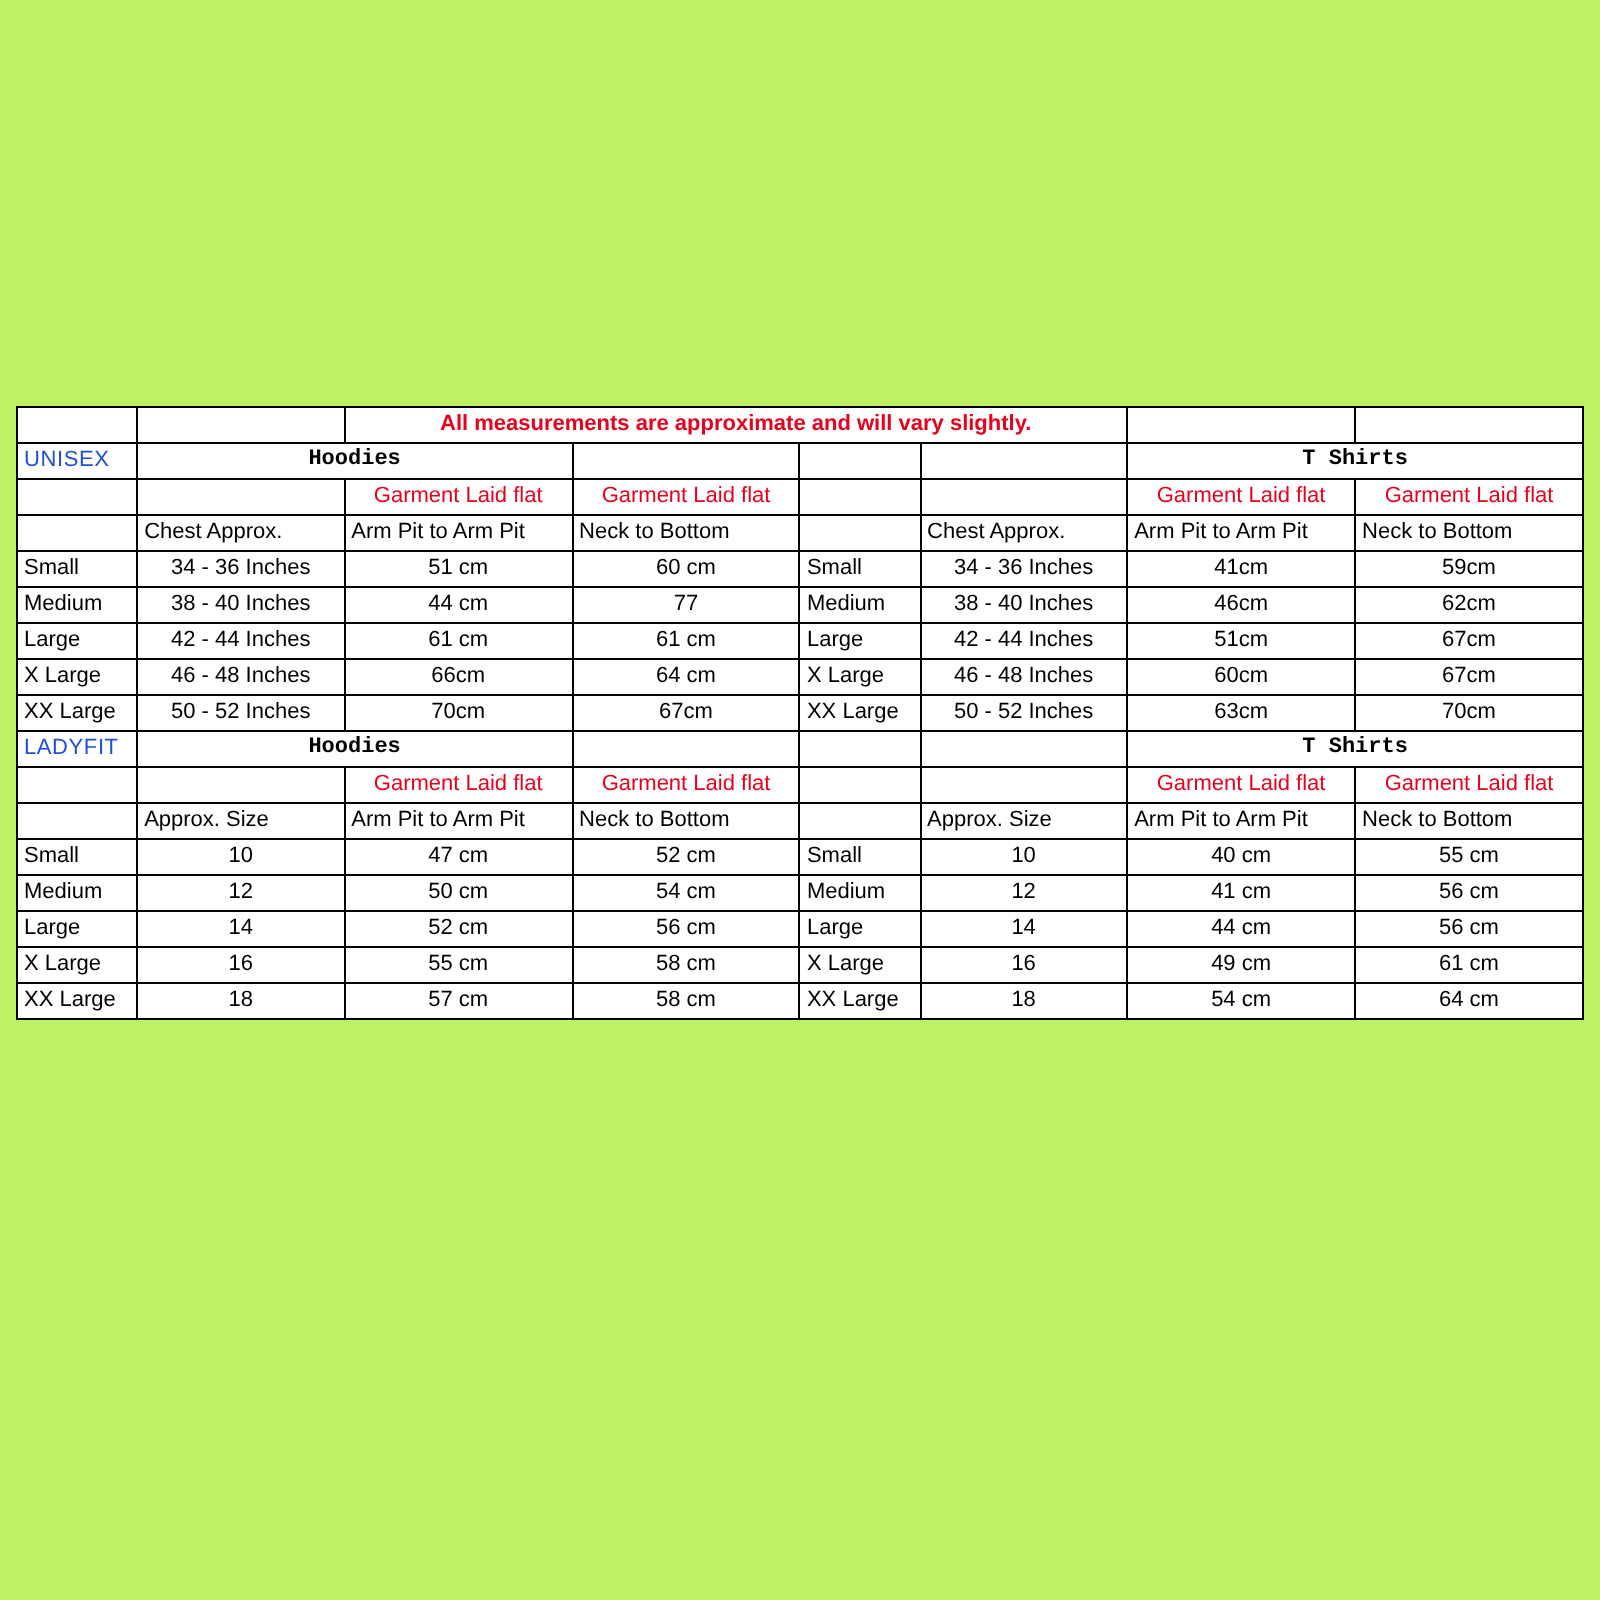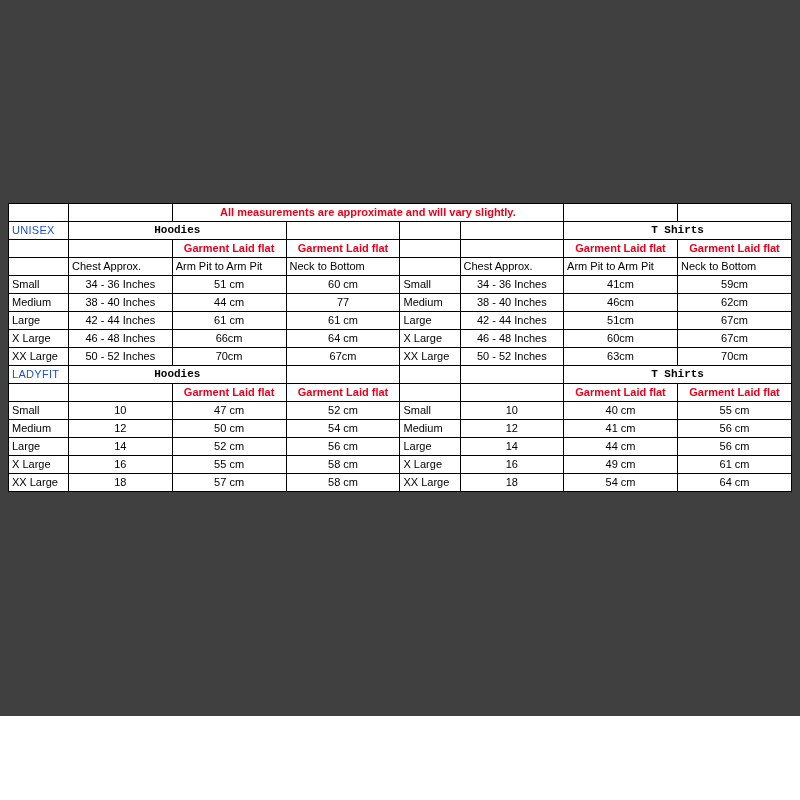--- a/index.html
+++ b/index.html
@@ -10,22 +10,22 @@
     height: 800px;
     overflow: hidden;
   }
   body {
     font-family: "Liberation Sans", sans-serif;
     color: #000000;
   }
   .page {
     position: relative;
     width: 800px;
-    height: 716px;
-    background: #404040;
+    height: 800px;
+    background: #bef264;
   }
   .chart-wrap {
     position: absolute;
     left: 8px;
     top: 203px;
     width: 784px;
   }
   table.size-chart {
     border-collapse: collapse;
     table-layout: fixed;
@@ -71,21 +71,21 @@
     font-weight: bold;
     font-size: 20px;
     text-align: center;
     font-family: Liberation Mono, monospace;
   }
   .big-row td {
     height: 43px;
   }
   .sub-red {
     color: #e8001c;
-    font-weight: bold;
+    font-weight: normal;
     font-size: 11px;
     text-align: center;
   }
   .sub-row td { height: 19px; }
   .hdr-center {
     text-align: left;
     font-size: 11px;
   }
   .cell-left {
     text-align: left;
@@ -218,20 +218,30 @@
           <td class="blank"></td>
           <td class="blank"></td>
           <td class="sub-red">Garment Laid flat</td>
           <td class="sub-red">Garment Laid flat</td>
           <td class="blank"></td>
           <td class="blank"></td>
           <td class="sub-red">Garment Laid flat</td>
           <td class="sub-red">Garment Laid flat</td>
         </tr>
 
+        <tr>
+          <td class="cell-left"></td>
+          <td class="hdr-center">Approx. Size</td>
+          <td class="hdr-center">Arm Pit to Arm Pit</td>
+          <td class="hdr-center">Neck to Bottom</td>
+          <td class="cell-left"></td>
+          <td class="hdr-center">Approx. Size</td>
+          <td class="hdr-center">Arm Pit to Arm Pit</td>
+          <td class="hdr-center">Neck to Bottom</td>
+        </tr>
 
         <tr>
           <td class="cell-left">Small</td>
           <td class="cell-center">10</td>
           <td class="cell-center">47 cm</td>
           <td class="cell-center">52 cm</td>
           <td class="cell-left">Small</td>
           <td class="cell-center">10</td>
           <td class="cell-center">40 cm</td>
           <td class="cell-center">55 cm</td>

